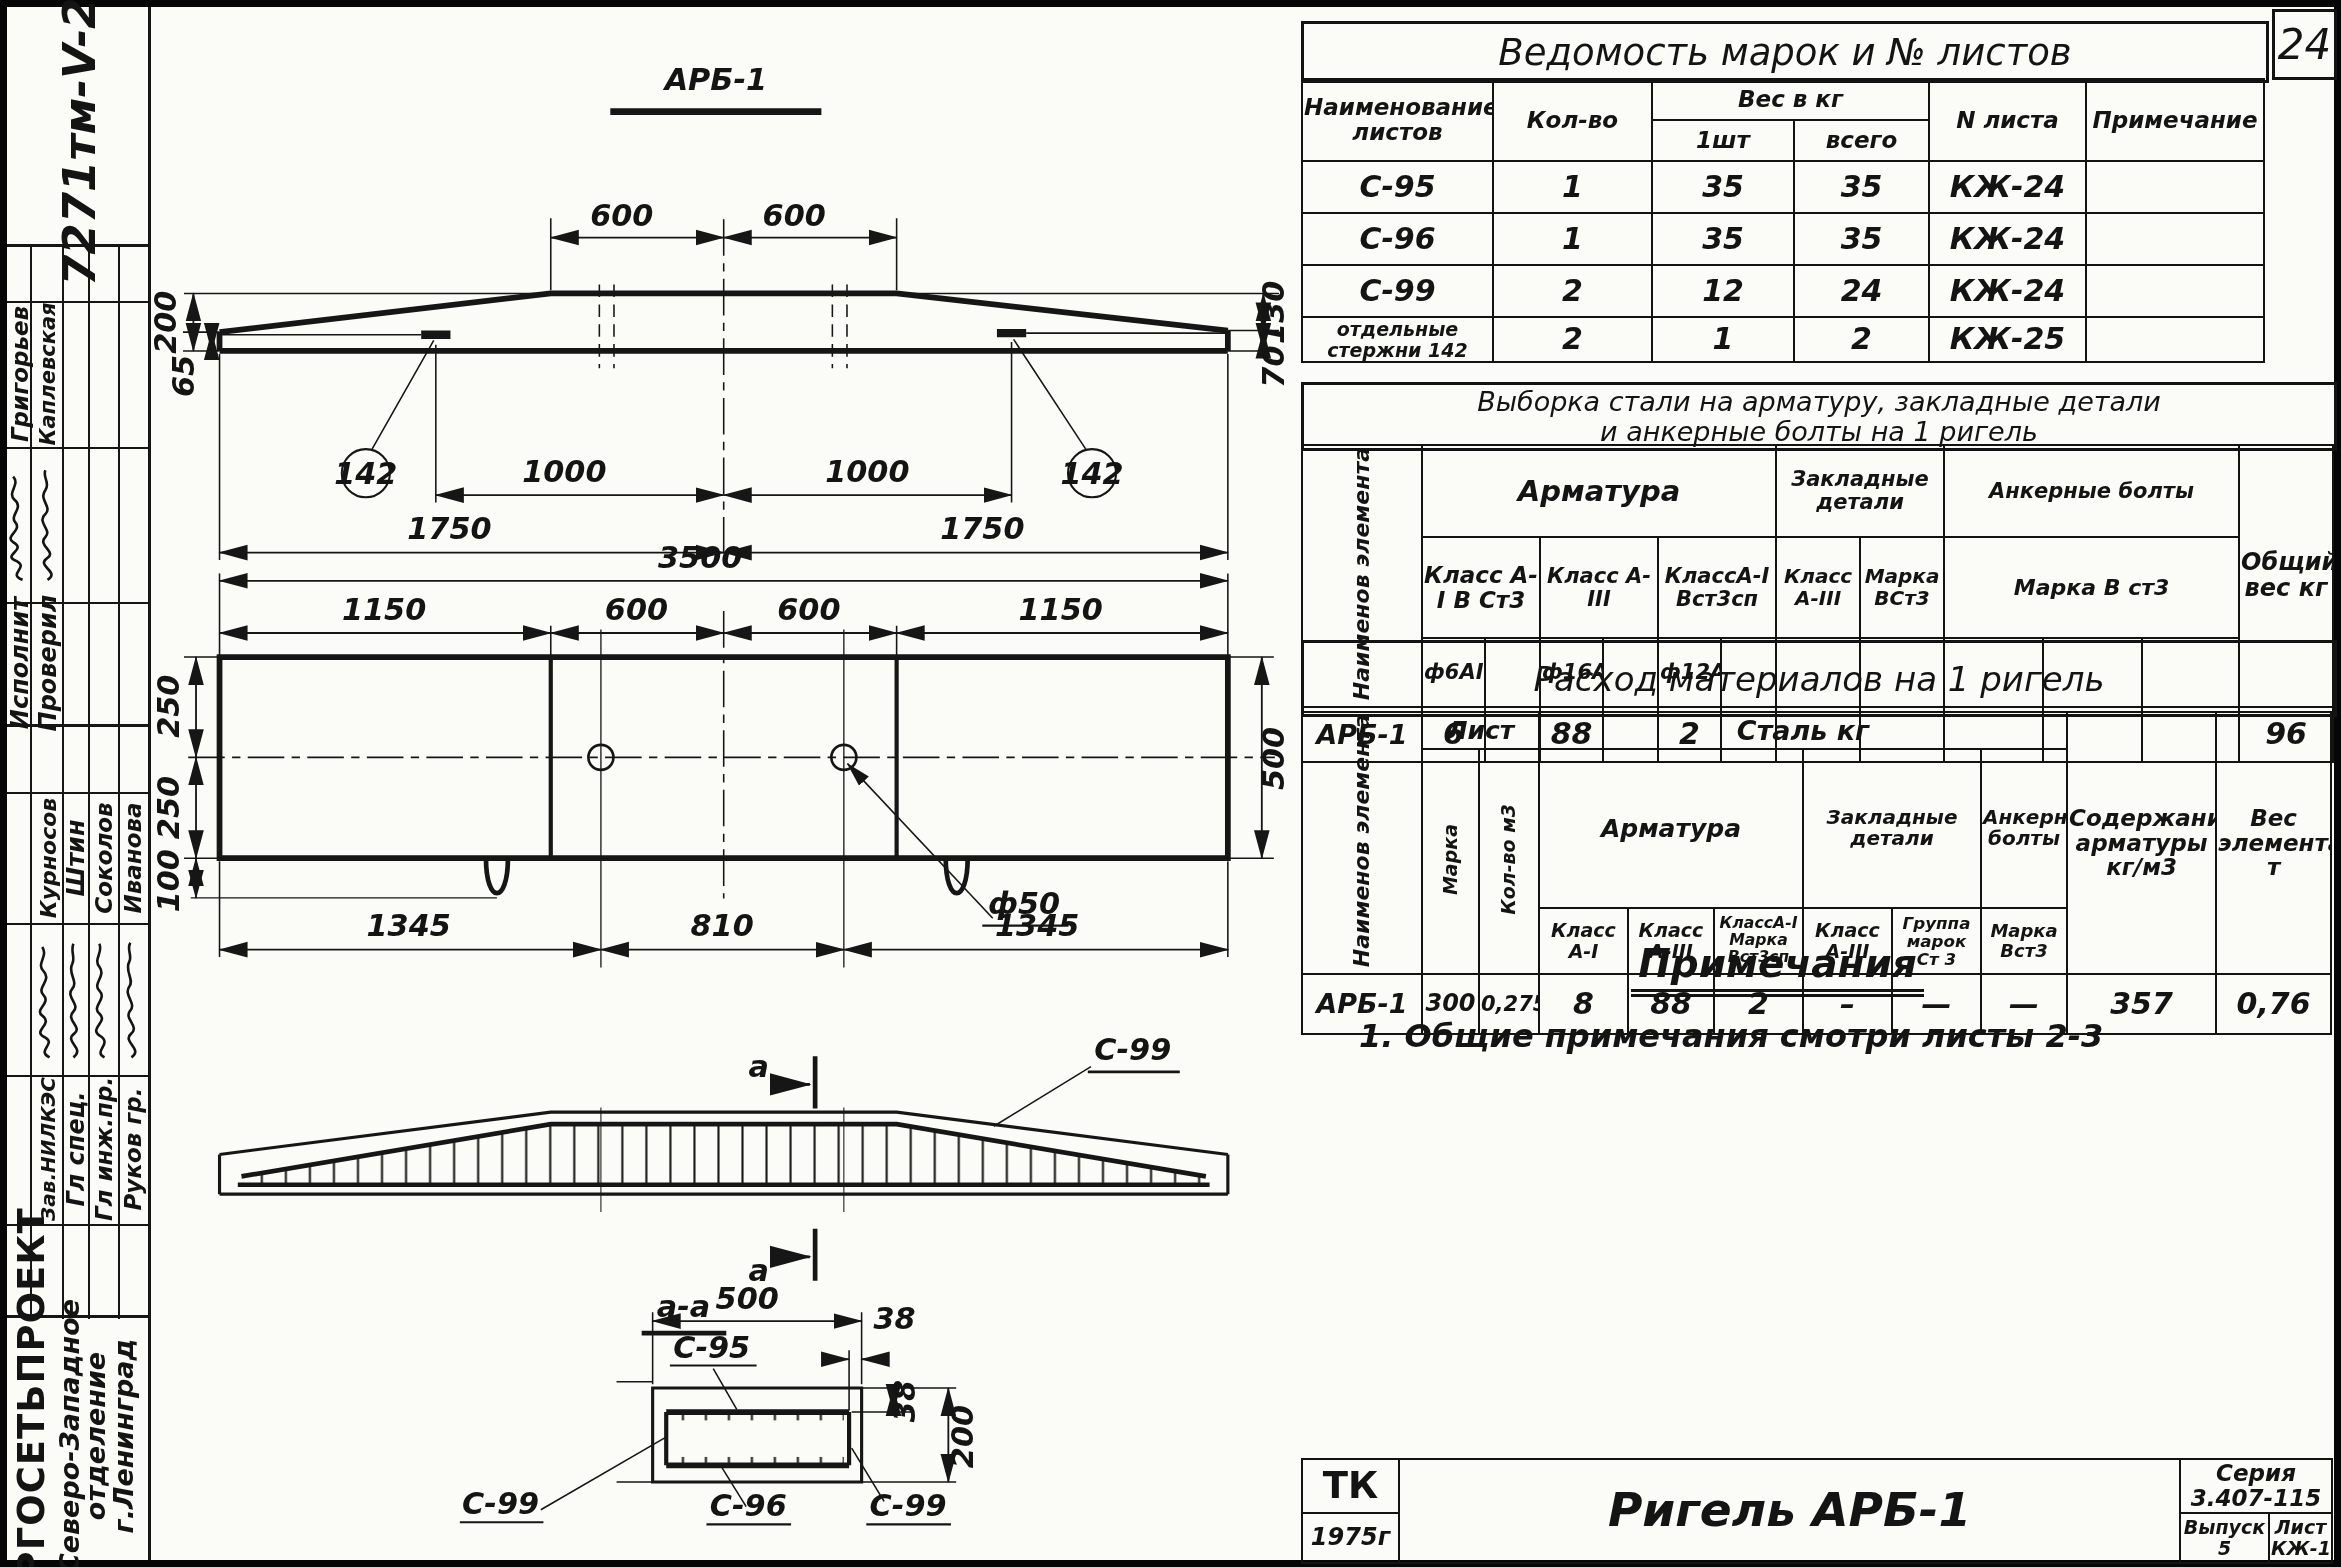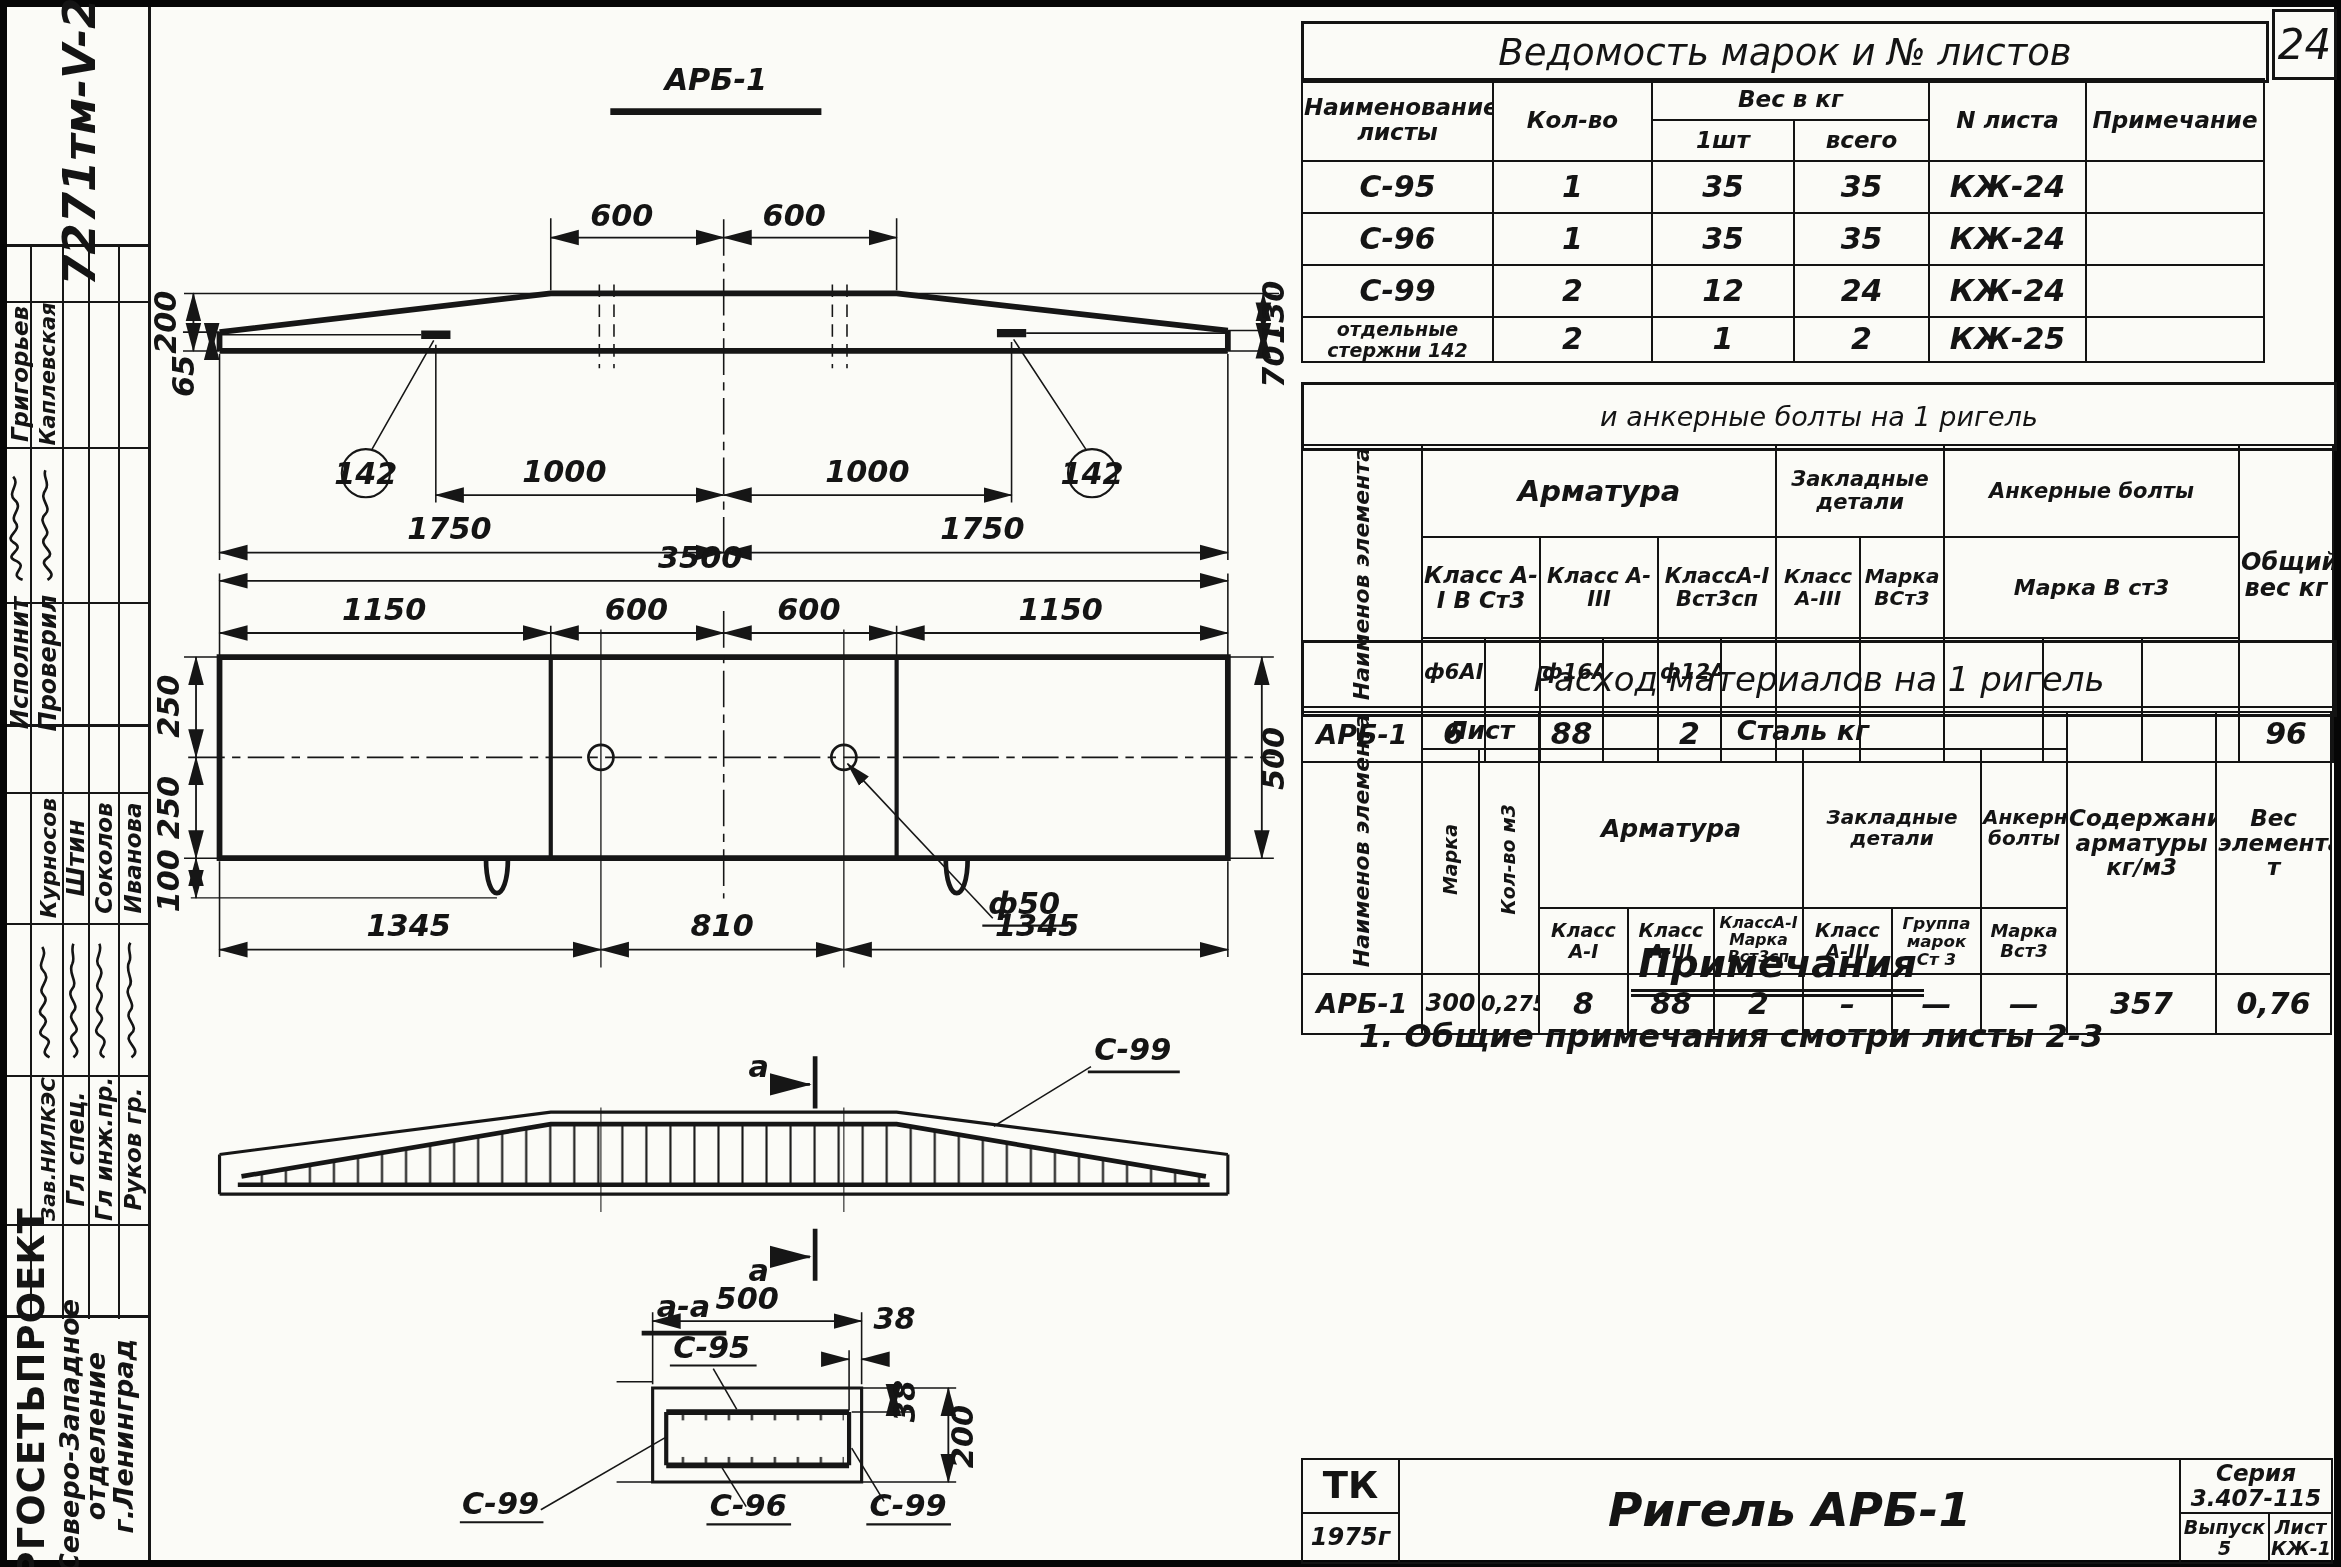--- a/index.html
+++ b/index.html
@@ -241,21 +241,21 @@
   <colgroup>
       <col style="width:191px">
       <col style="width:159px">
       <col style="width:142px">
       <col style="width:135px">
       <col style="width:157px">
       <col style="width:178px">
     </colgroup>
   <tbody>
       <tr style="height:41px">
-    <td rowspan="2" class="hd">Наименование листы</td>
+    <td rowspan="2" class="hd">Наименование листов</td>
     <td rowspan="2" class="hd">Кол-во</td>
     <td colspan="2" class="hd">Вес в кг</td>
     <td rowspan="2" class="hd">N листа</td>
     <td rowspan="2" class="hd">Примечание</td>
   </tr>
   <tr style="height:41px">
     <td class="hd">1шт</td>
     <td class="hd">всего</td>
   </tr>
   <tr style="height:52px">
@@ -287,20 +287,21 @@
     <td class="dat">2</td>
     <td class="dat">1</td>
     <td class="dat">2</td>
     <td class="dat">КЖ-25</td>
     <td class="dat"></td>
   </tr>
 </tbody>
   </table>
 
 <div class="box" style="left:1301px;top:382px;width:1030px;height:63px;font-size:27px;flex-direction:column;line-height:1.1">
+  <span>Выборка стали на арматуру, закладные детали</span>
   <span>и анкерные болты на 1 ригель</span>
 </div>
 
 <table class="tbl" style="left:1301px;top:444px;width:1030px">
   <colgroup>
       <col style="width:120px">
       <col style="width: 63px">
       <col style="width:55px">
       <col style="width:63px">
       <col style="width:55px">

